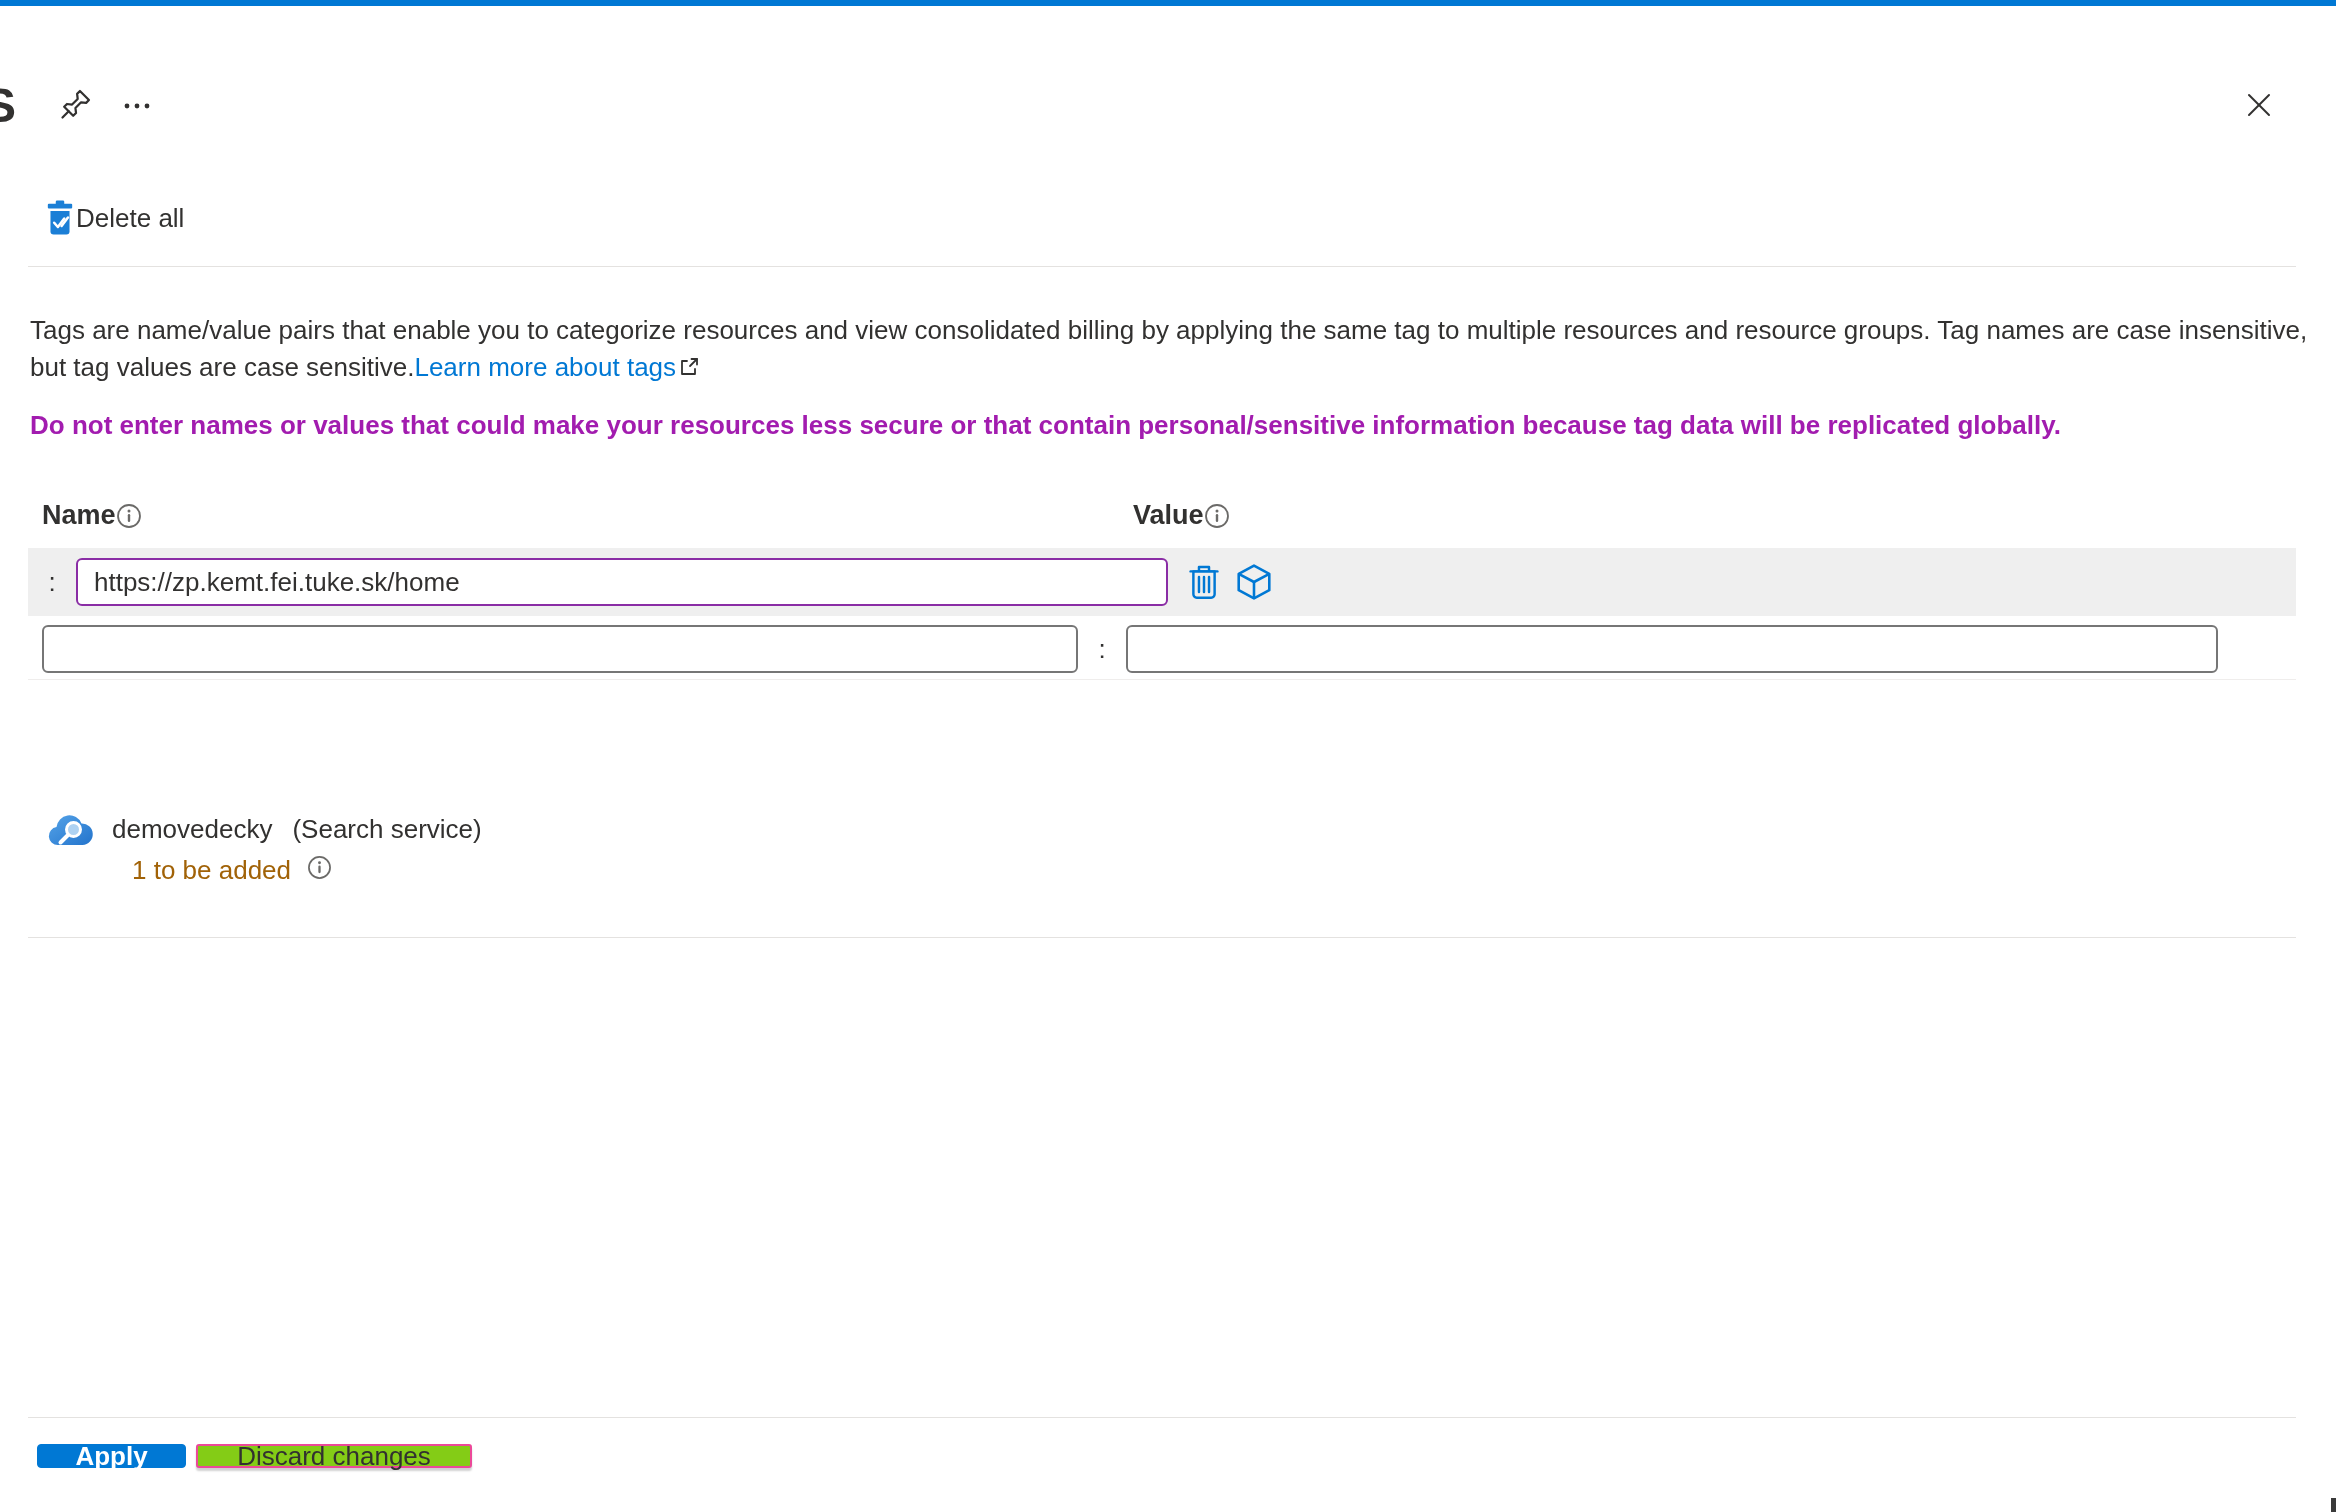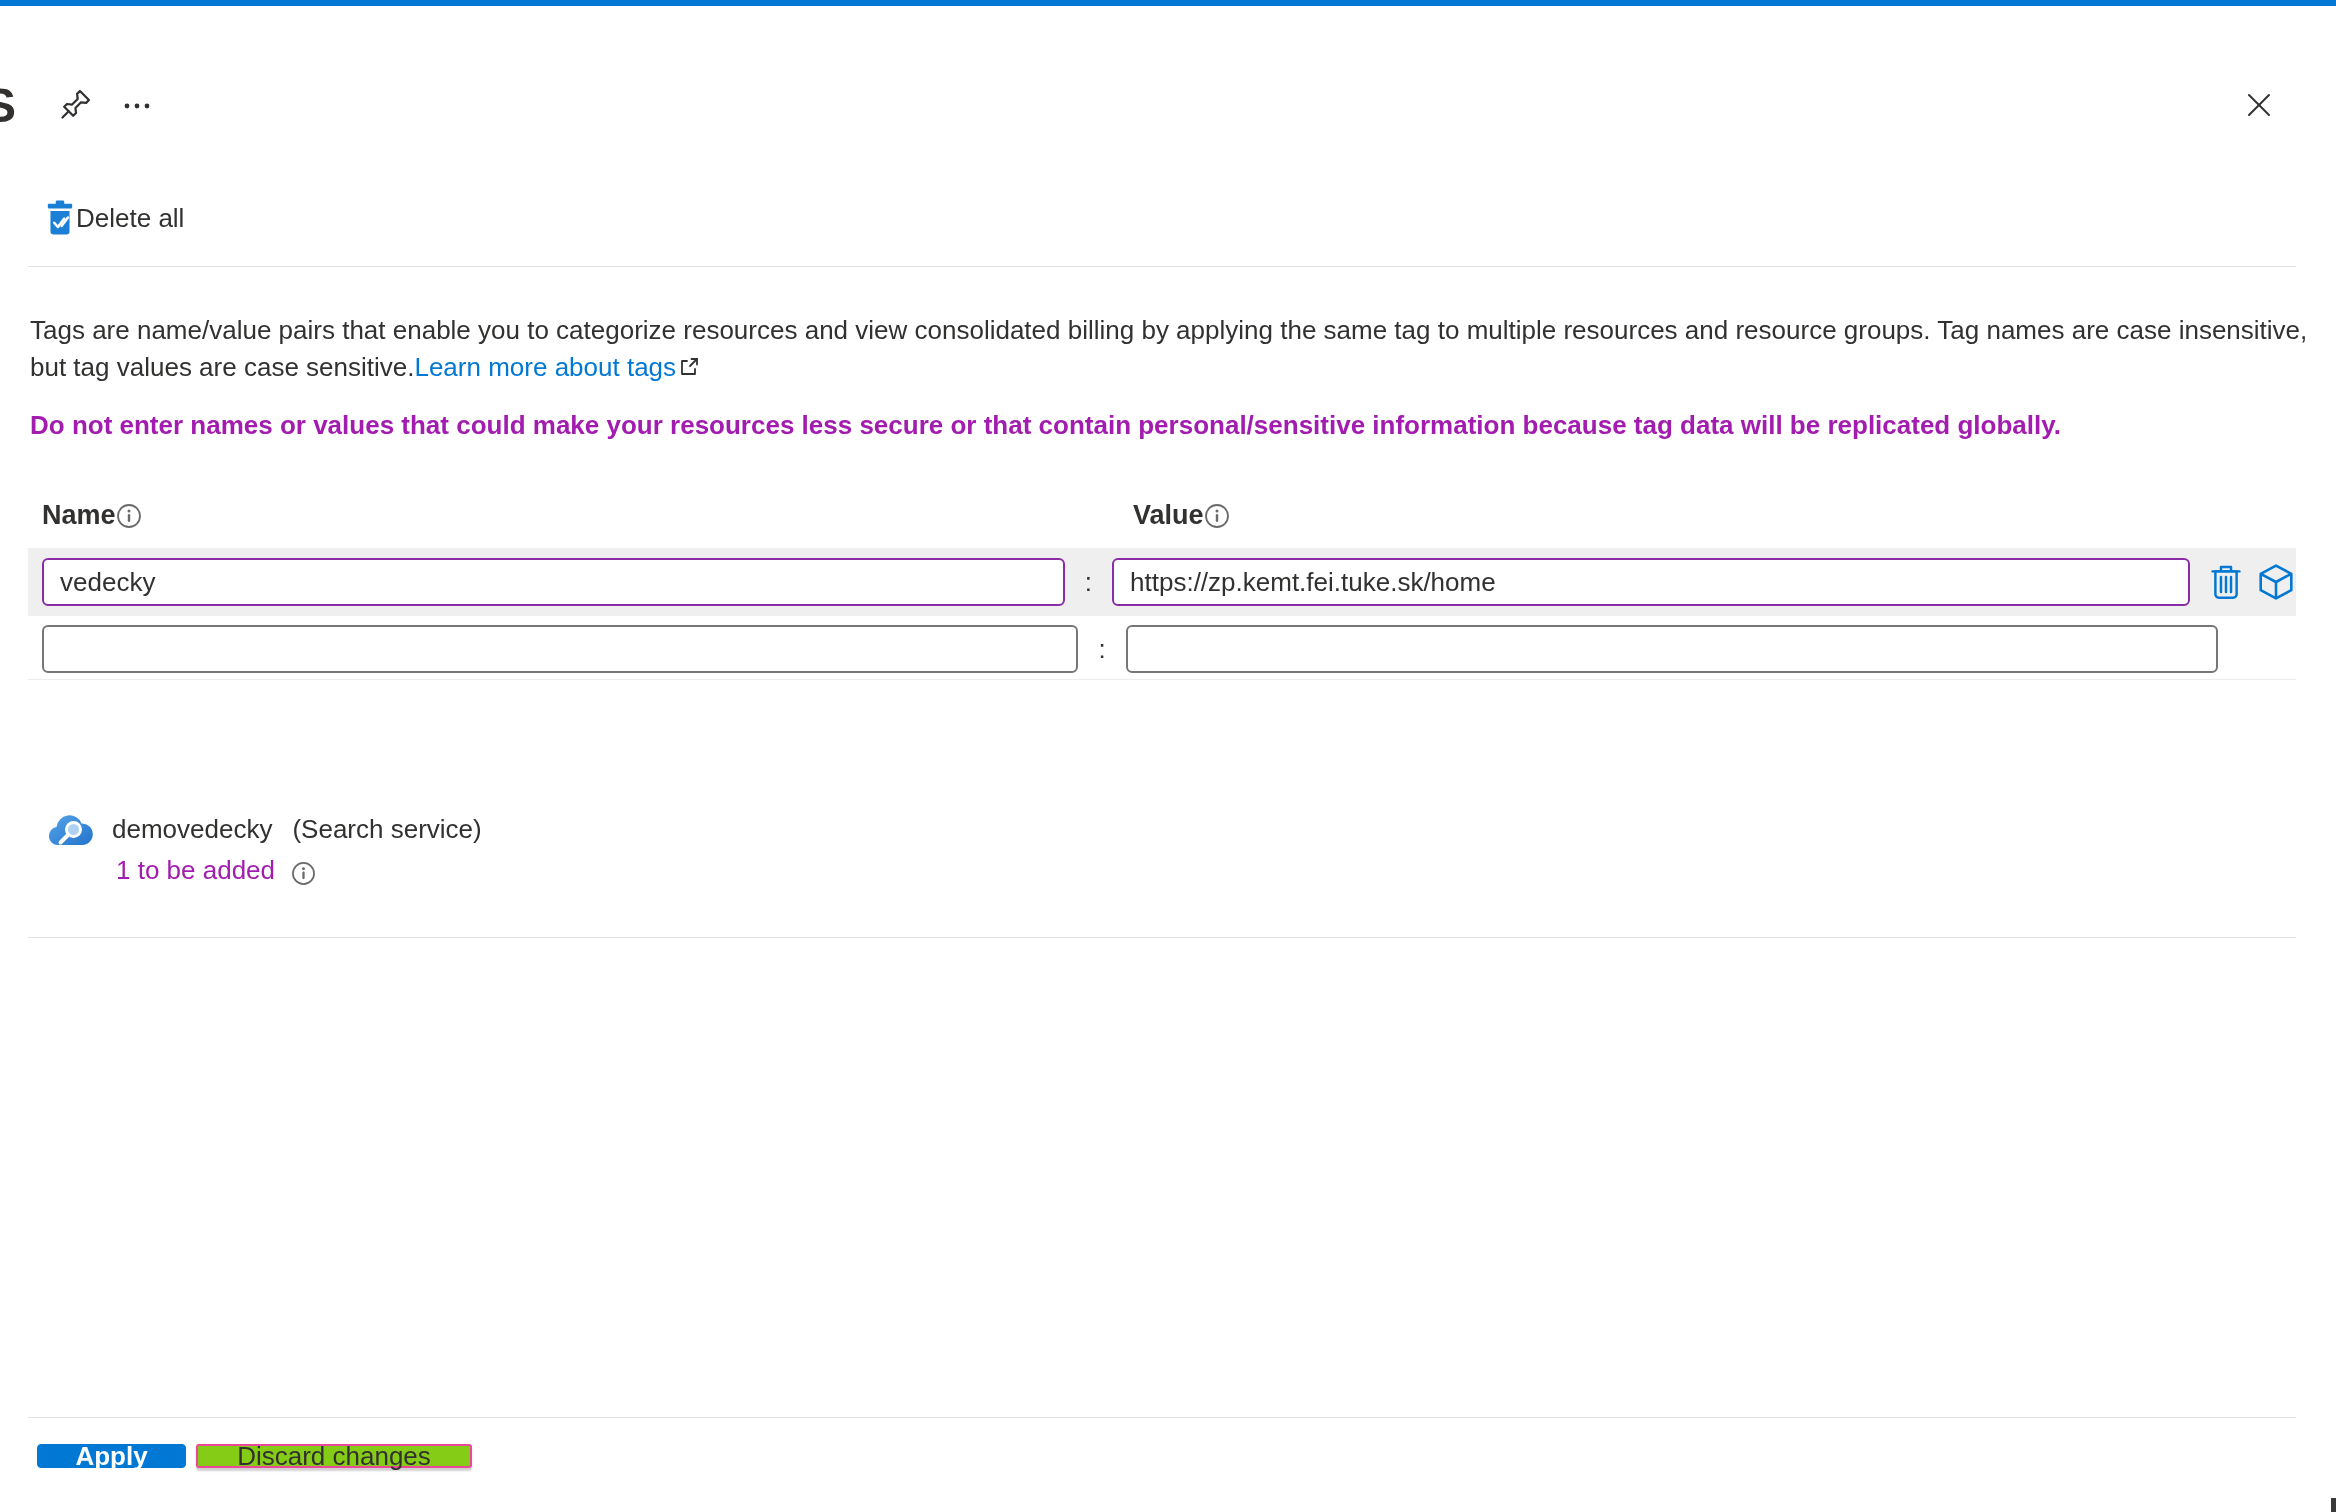--- a/index.html
+++ b/index.html
@@ -52,21 +52,21 @@
   .plain { border:2px solid #767676; border-radius:6px; }
   .colon { width:48px; text-align:center; font-size:26px; color:#323130; }
   .row-actions { display:flex; align-items:center; gap:12px; margin-left:18px; }
   .row-actions .icon-act { background:none; border:none; cursor:pointer; padding:0; line-height:0; }
 
   
   .resource { position:absolute; top:808px; left:46px; display:flex; gap:18px; }
   .res-texts { padding-top:6px; }
   .res-line1 { font-size:26px; color:#323130; }
   .res-type { margin-left:20px;margin-top:48px; }
-  .res-line2 { margin-top:10px; margin-left:4px; font-size:26px; color:#a21caf; display:flex; align-items:flex-end; gap:16px; }
+  .res-line2 { margin-top:10px; margin-left:20px; font-size:26px; color:#a16207; display:flex; align-items:flex-start; gap:16px; }
 
   
   .btn { position:absolute; top:1444px; height:24px; font-family:inherit; font-size:26px; cursor:pointer;
     display:flex; align-items:center; justify-content:center; }
   .apply-btn { left:37px; width:149px; background:#0078d4; color:#ffffff; border:1px solid #0078d4;
     border-radius:4px; font-weight:700; }
   .discard-btn { left:196px; width:276px; background:#84cc16; color:#323130; border:2px solid #ec4899;
     border-radius:3px; box-shadow:0 3px 2px rgba(0,0,0,0.18); }
 
   .corner-artifact { position:absolute; right:0; bottom:0; width:5px; height:14px; background:#3a3a3a; }
@@ -147,21 +147,20 @@
     <span>
       <svg width="26" height="26" viewBox="0 0 26 26" fill="none">
         <circle cx="13" cy="13" r="11" stroke="#6b6a68" stroke-width="1.8"></circle>
         <circle cx="13" cy="8" r="1.5" fill="#6b6a68"></circle>
         <rect x="11.8" y="11" width="2.4" height="8" rx="1.2" fill="#6b6a68"></rect>
       </svg>
     </span>
   </div>
 
   <div class="tag-row row-1">
-    <input class="tag-input name-input modified" value="vedecky" style="">
     <div class="colon">:</div>
     <input class="tag-input value-input modified" value="https://zp.kemt.fei.tuke.sk/home" style="">
     <div class="row-actions">
       <button class="icon-act">
         <span>
           <svg width="36" height="38" viewBox="0 0 32 34" fill="none" stroke="#0078d4" stroke-width="2.2" stroke-linecap="round" stroke-linejoin="round">
             <path d="M11.5 7 V3.5 H20.5 V7"></path>
             <line x1="4" y1="7.5" x2="28" y2="7.5"></line>
             <path d="M6.5 7.5 H25.5 V28 a3 3 0 0 1 -3 3 H9.5 a3 3 0 0 1 -3 -3 Z"></path>
             <line x1="11.5" y1="12.5" x2="11.5" y2="26"></line>

